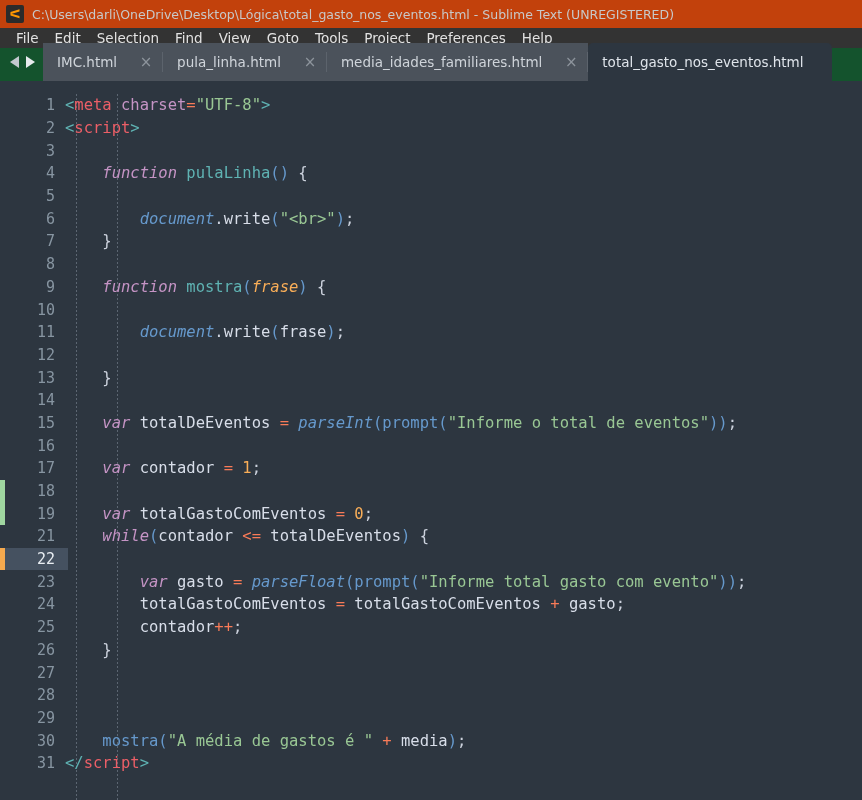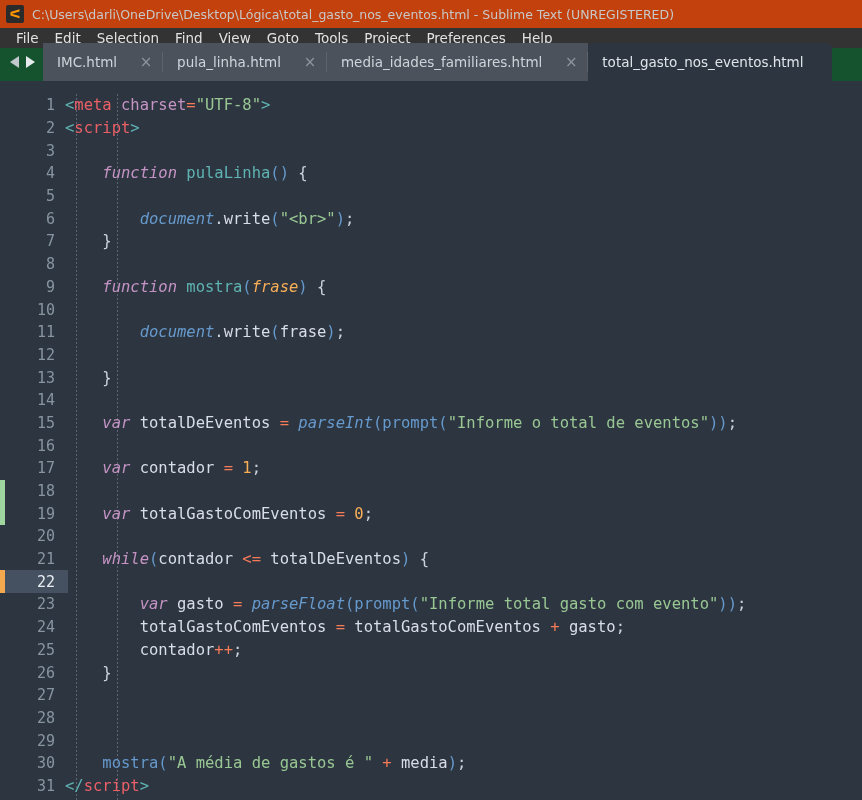--- a/index.html
+++ b/index.html
@@ -289,21 +289,20 @@
       <div class="code-row"><div class="gutter">10</div><div class="code"></div></div>
       <div class="code-row"><div class="gutter">11</div><div class="code"><span class="t-plain">        </span><span class="t-fn">document</span><span class="t-punct">.</span><span class="t-plain">write</span><span class="t-fncall">(</span><span class="t-plain">frase</span><span class="t-fncall">)</span><span class="t-punct">;</span></div></div>
       <div class="code-row"><div class="gutter">12</div></div>
       <div class="code-row"><div class="gutter">13</div><div class="code"><span class="t-plain">    </span><span class="t-punct">}</span></div></div>
       <div class="code-row"><div class="gutter">14</div><div class="code"></div></div>
       <div class="code-row"><div class="gutter">15</div><div class="code"><span class="t-plain">    </span><span class="t-kw">var</span><span class="t-plain"> totalDeEventos </span><span class="t-op">=</span><span class="t-plain"> </span><span class="t-fn">parseInt</span><span class="t-fncall">(</span><span class="t-fncall">prompt</span><span class="t-fncall">(</span><span class="t-str">"Informe o total de eventos"</span><span class="t-fncall">))</span><span class="t-punct">;</span></div></div>
       <div class="code-row"><div class="gutter">16</div><div class="code"></div></div>
       <div class="code-row"><div class="gutter">17</div><div class="code"><span class="t-plain">    </span><span class="t-kw">var</span><span class="t-plain"> contador </span><span class="t-op">=</span><span class="t-plain"> </span><span class="t-num">1</span><span class="t-punct">;</span></div></div>
       <div class="code-row"><div class="marker" style="background: rgb(159, 214, 160);"></div><div class="gutter">18</div><div class="code"></div></div>
       <div class="code-row"><div class="marker" style="background: rgb(159, 214, 160);"></div><div class="gutter">19</div><div class="code"><span class="t-plain">    </span><span class="t-kw">var</span><span class="t-plain"> totalGastoComEventos </span><span class="t-op">=</span><span class="t-plain"> </span><span class="t-num">0</span><span class="t-punct">;</span></div></div>
-      <div class="code-row"><div class="gutter">20</div><div class="code"></div></div>
       <div class="code-row"><div class="gutter">21</div><div class="code"><span class="t-plain">    </span><span class="t-kw">while</span><span class="t-fncall">(</span><span class="t-plain">contador </span><span class="t-op">&lt;=</span><span class="t-plain"> totalDeEventos</span><span class="t-fncall">)</span><span class="t-plain"> </span><span class="t-punct">{</span></div></div>
       <div class="code-row caret"><div class="gutter-hl"></div><div class="marker" style="background: rgb(245, 169, 78);"></div><div class="gutter">22</div><div class="code"></div></div>
       <div class="code-row"><div class="gutter">23</div><div class="code"><span class="t-plain">        </span><span class="t-kw">var</span><span class="t-plain"> gasto </span><span class="t-op">=</span><span class="t-plain"> </span><span class="t-fn">parseFloat</span><span class="t-fncall">(</span><span class="t-fncall">prompt</span><span class="t-fncall">(</span><span class="t-str">"Informe total gasto com evento"</span><span class="t-fncall">))</span><span class="t-punct">;</span></div></div>
       <div class="code-row"><div class="gutter">24</div><div class="code"><span class="t-plain">        totalGastoComEventos </span><span class="t-op">=</span><span class="t-plain"> totalGastoComEventos </span><span class="t-op">+</span><span class="t-plain"> gasto</span><span class="t-punct">;</span></div></div>
       <div class="code-row"><div class="gutter">25</div><div class="code"><span class="t-plain">        contador</span><span class="t-op">++</span><span class="t-punct">;</span></div></div>
       <div class="code-row"><div class="gutter">26</div><div class="code"><span class="t-plain">    </span><span class="t-punct">}</span></div></div>
       <div class="code-row"><div class="gutter">27</div><div class="code"></div></div>
       <div class="code-row"><div class="gutter">28</div></div>
       <div class="code-row"><div class="gutter">29</div><div class="code"></div></div>
       <div class="code-row"><div class="gutter">30</div><div class="code"><span class="t-plain">    </span><span class="t-fncall">mostra</span><span class="t-fncall">(</span><span class="t-str">"A média de gastos é "</span><span class="t-plain"> </span><span class="t-op">+</span><span class="t-plain"> media</span><span class="t-fncall">)</span><span class="t-punct">;</span></div></div>

